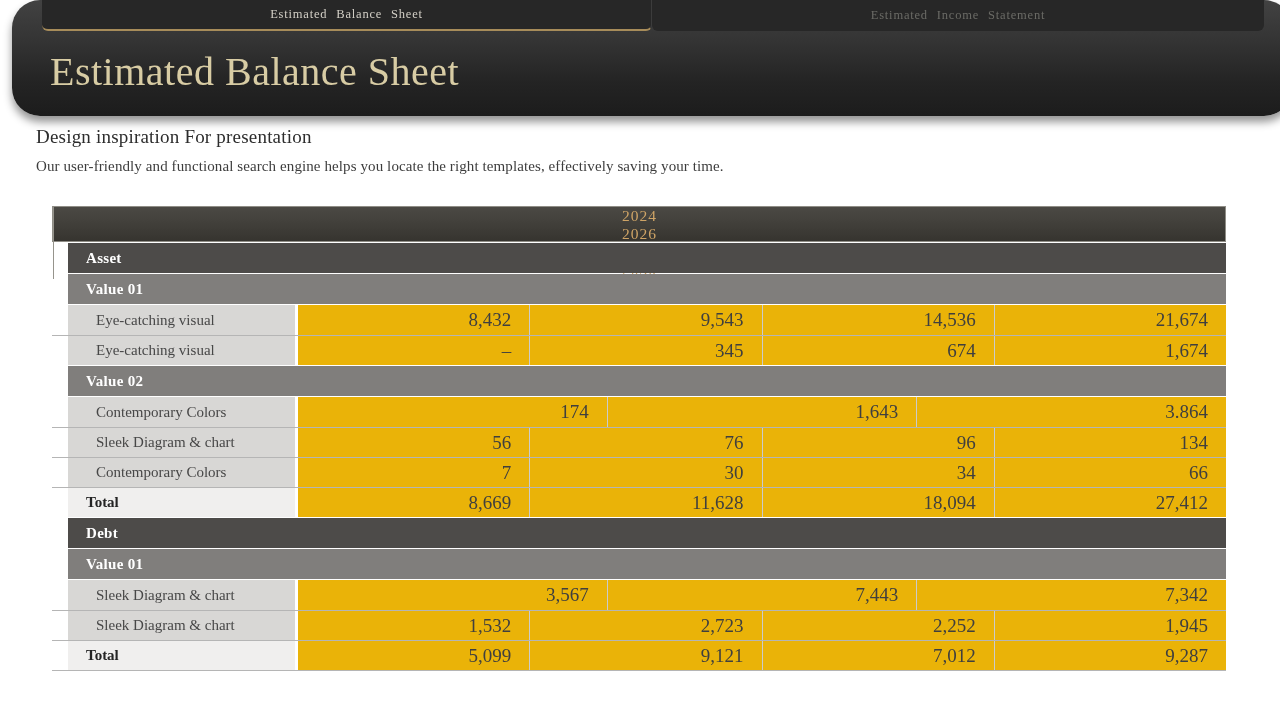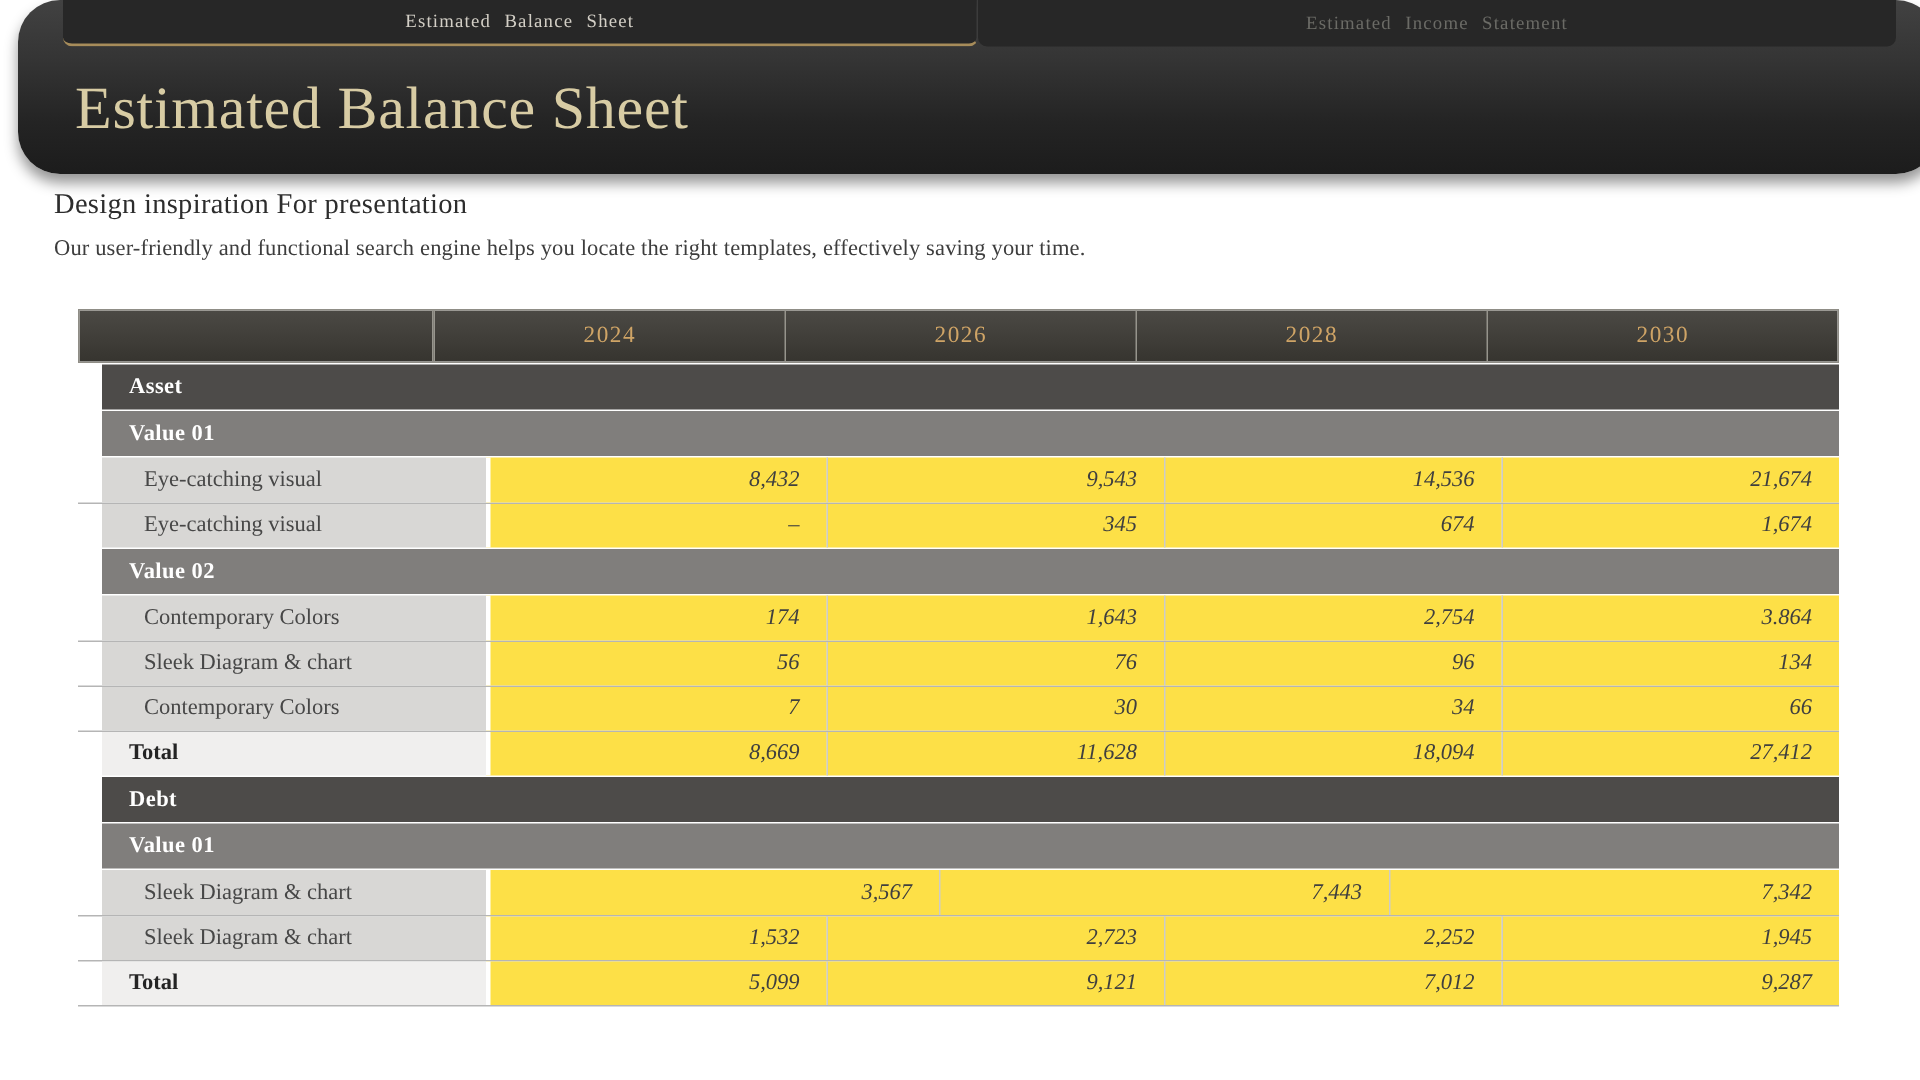--- a/index.html
+++ b/index.html
@@ -38,20 +38,21 @@
     font-size:15px; color:#3d3d3d; letter-spacing:.1px;
   }
 
   
   .fin-table { position:absolute; left:52px; top:206px; width:1174px; }
 
   .header-row {
     display:flex; height:36px;
     background:linear-gradient(180deg,#4b4944 0%,#413f3a 50%,#36342f 100%);
     border:1px solid #8f8d86;
+    flex-direction:column;
   }
   .corner-cell { width:236px; border-right:1px solid #96948c; }
   .year-cell {
     flex:1; display:flex; align-items:center; justify-content:center;
     color:#cfa466; font-size:15.5px; letter-spacing:1px;
     border-left:1px solid #96948c;
   }
   .year-cell:first-of-type { border-left:none; }
 
   .row { display:flex; height:30px; align-items:stretch;padding-left:16px; }
@@ -59,31 +60,30 @@
   .row.sep { border-top:1px solid #b5b5b5; }
 
   .band-cell {
     flex:1; display:flex; align-items:center; padding-left:18px;
     color:#ffffff; font-size:15px; font-weight:600; letter-spacing:.3px;
   }
   .row.section  .band-cell { background:#4d4b49; }
   .row.subsection .band-cell { background:#807e7c; }
 
   .label-cell {
-    width:256px; display:flex; align-items:center; padding-left:28px;
+    width:227px; display:flex; align-items:center; padding-left:28px;
     background:#d8d7d5; color:#474747; font-size:15px;
   }
   .row.total .label-cell {
     background:#f0efee; color:#242424; font-weight:600; padding-left:18px;
   }
   .value-cell {
     flex:1; display:flex; align-items:center; justify-content:flex-end;
-    padding-right:18px; background:#fde047; color:#3f3f3f; font-size:15px;
+    padding-right:18px; background:#eab308; color:#3f3f3f; font-size:19px;
     border-left:1px solid #cbcbcb;
-    font-style:italic;
   }
   .value-cell.first-val { border-left:3px solid #ffffff; }
   .table-bottom { border-bottom:1px solid #b5b5b5; }
 </style>
 </head>
 <body>
 
 <div class="slide">
 
   <div class="top-header">
@@ -129,21 +129,20 @@
         <div class="value-cell">674</div>
         <div class="value-cell">1,674</div>
       </div>
       <div class="row subsection gap">
         <div class="band-cell">Value 02</div>
       </div>
       <div class="row data">
         <div class="label-cell">Contemporary Colors</div>
         <div class="value-cell first-val">174</div>
         <div class="value-cell">1,643</div>
-        <div class="value-cell">2,754</div>
         <div class="value-cell">3.864</div>
       </div>
       <div class="row data sep">
         <div class="label-cell">Sleek Diagram &amp; chart</div>
         <div class="value-cell first-val">56</div>
         <div class="value-cell">76</div>
         <div class="value-cell">96</div>
         <div class="value-cell">134</div>
       </div>
       <div class="row data sep">

